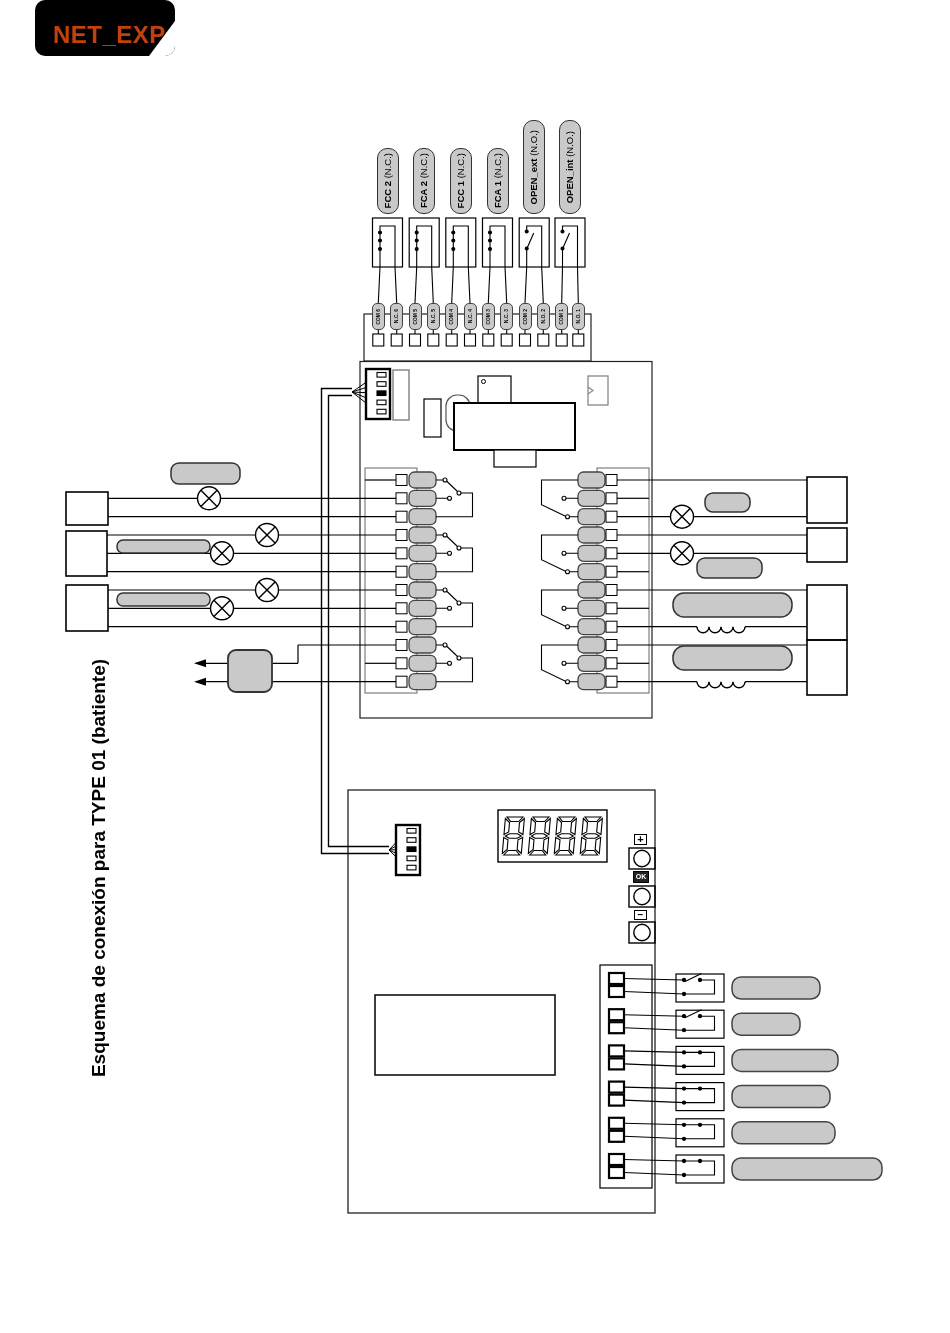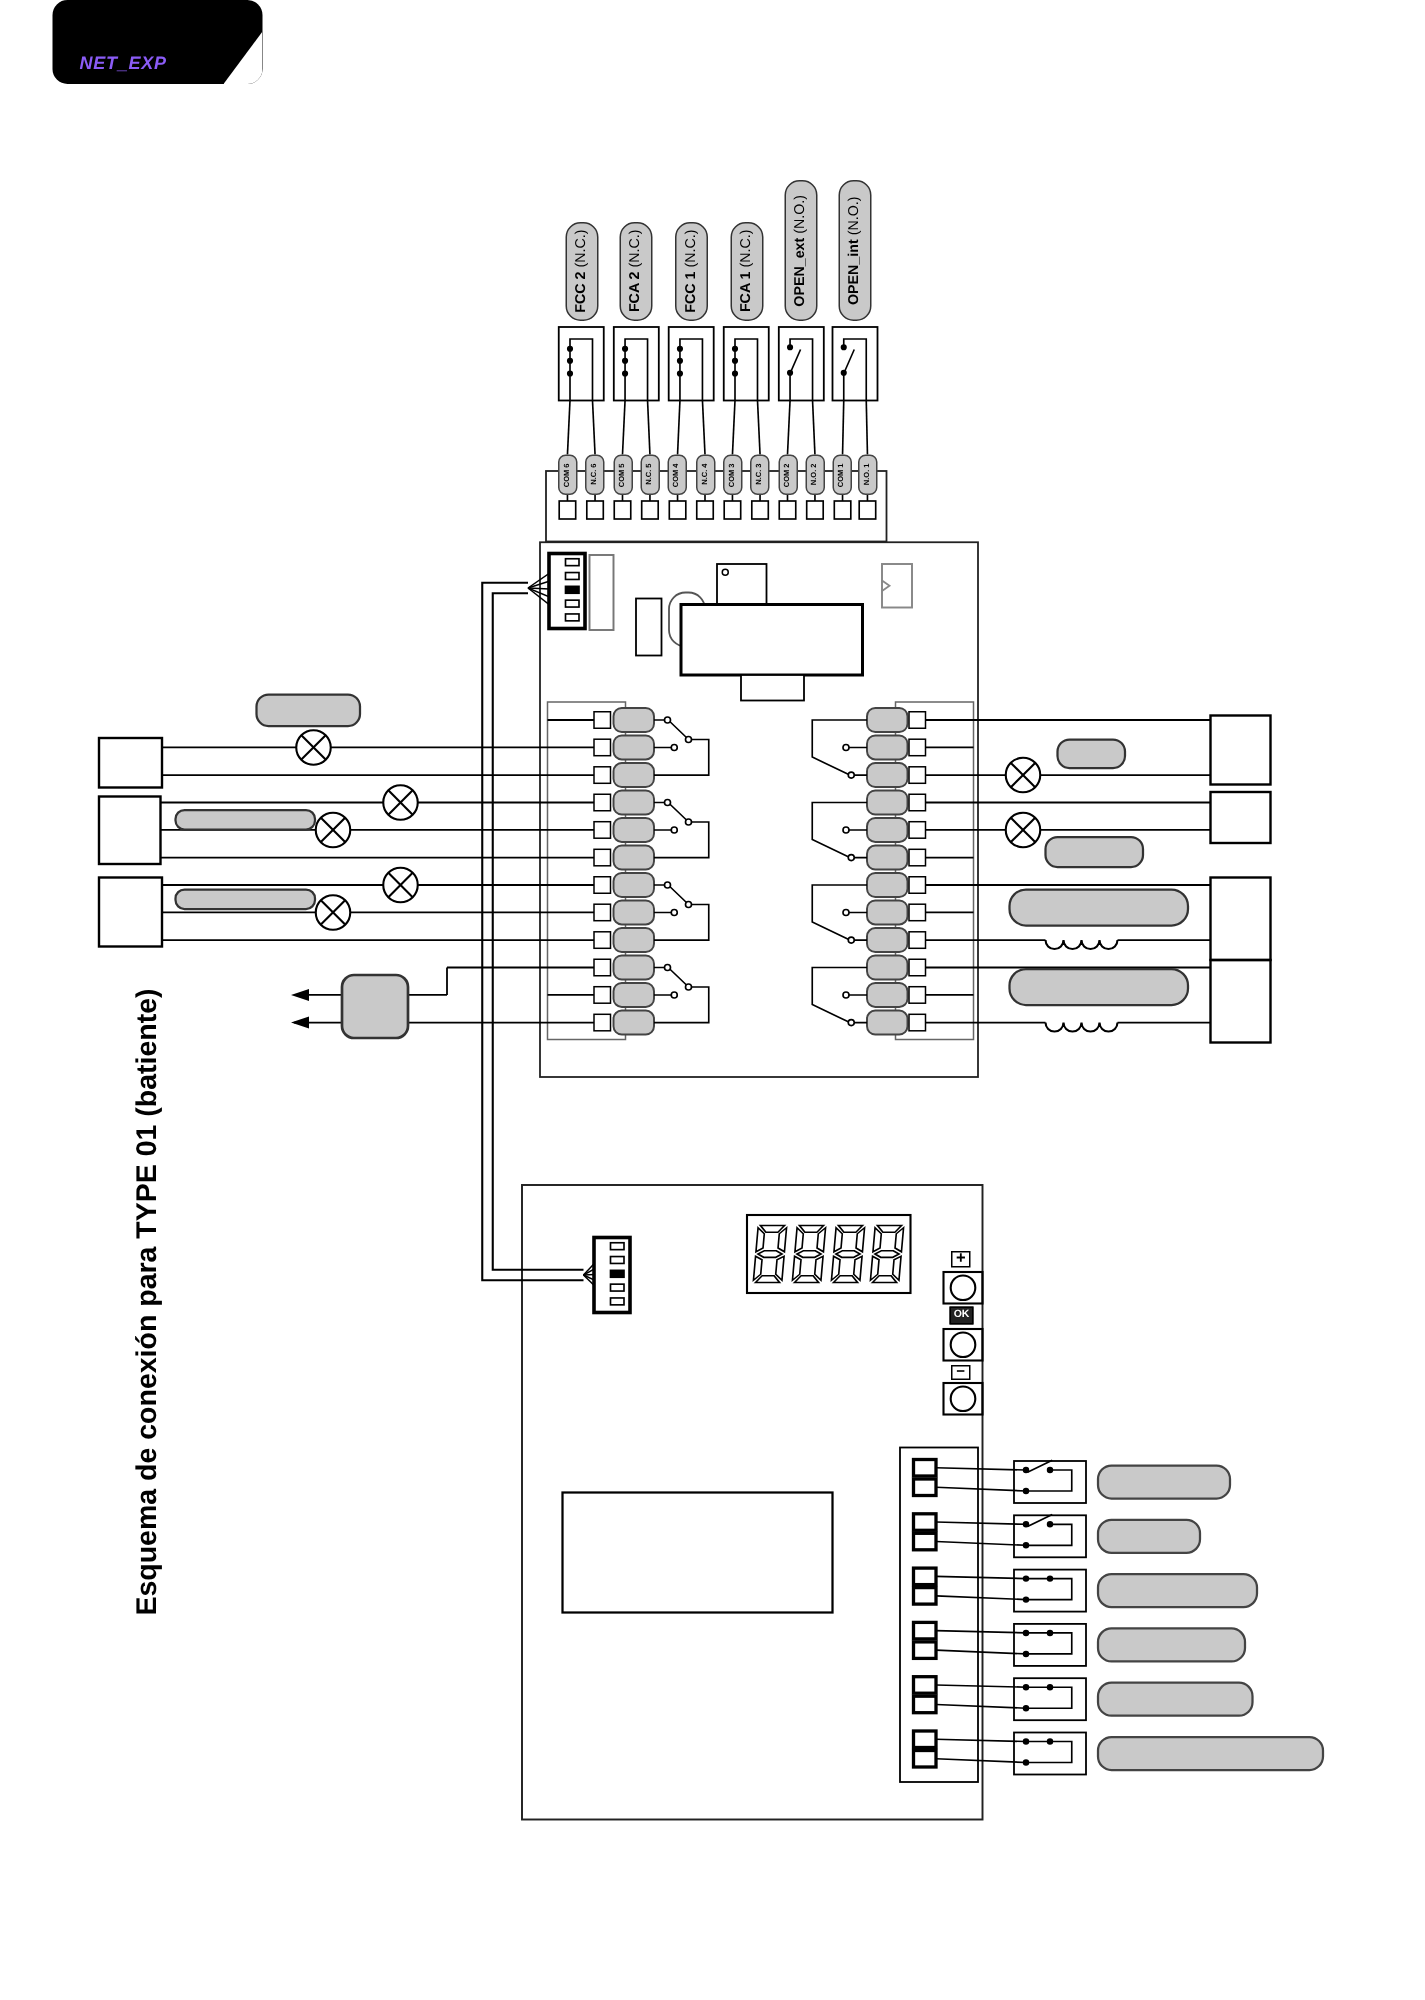--- a/index.html
+++ b/index.html
@@ -2,22 +2,22 @@
 <html><head>
 <meta charset="utf-8">
 <style>
   html,body{margin:0;padding:0;background:#fff;}
   #page{position:relative;width:950px;height:1333px;background:#fff;overflow:hidden;
         font-family:"Liberation Sans",sans-serif;color:#000;}
   #wiring{position:absolute;left:0;top:0;}
   .abs{position:absolute;box-sizing:border-box;}
   
   #logo{left:35px;top:0;width:140px;height:56px;background:#000;border-radius:10px;overflow:hidden;}
-  #logo .txt{position:absolute;left:18px;bottom:7px;color:#8b5cf6;font-weight:700;font-style:italic;
-             font-size:12px;letter-spacing:.5px;}
+  #logo .txt{position:absolute;left:18px;bottom:7px;color:#c2410c;font-weight:700;
+             font-size:24px;letter-spacing:.5px;}
   #logo .wedge{position:absolute;right:0;bottom:0;width:26px;height:35px;background:#fff;
                clip-path:polygon(100% 0,100% 100%,0 100%);}
   
   #vtitle{left:-105px;top:851px;width:420px;height:34px;transform:rotate(-90deg);
           text-align:center;font-weight:700;font-size:19px;white-space:nowrap;}
   
   .vpill{position:absolute;width:22px;background:#c9c9c9;border:1.5px solid #333;border-radius:10px;
          display:flex;align-items:center;justify-content:center;box-sizing:border-box;}
   .vtxt{writing-mode:vertical-rl;transform:rotate(180deg);font-size:9.5px;line-height:1;
         white-space:nowrap;font-weight:400;}

